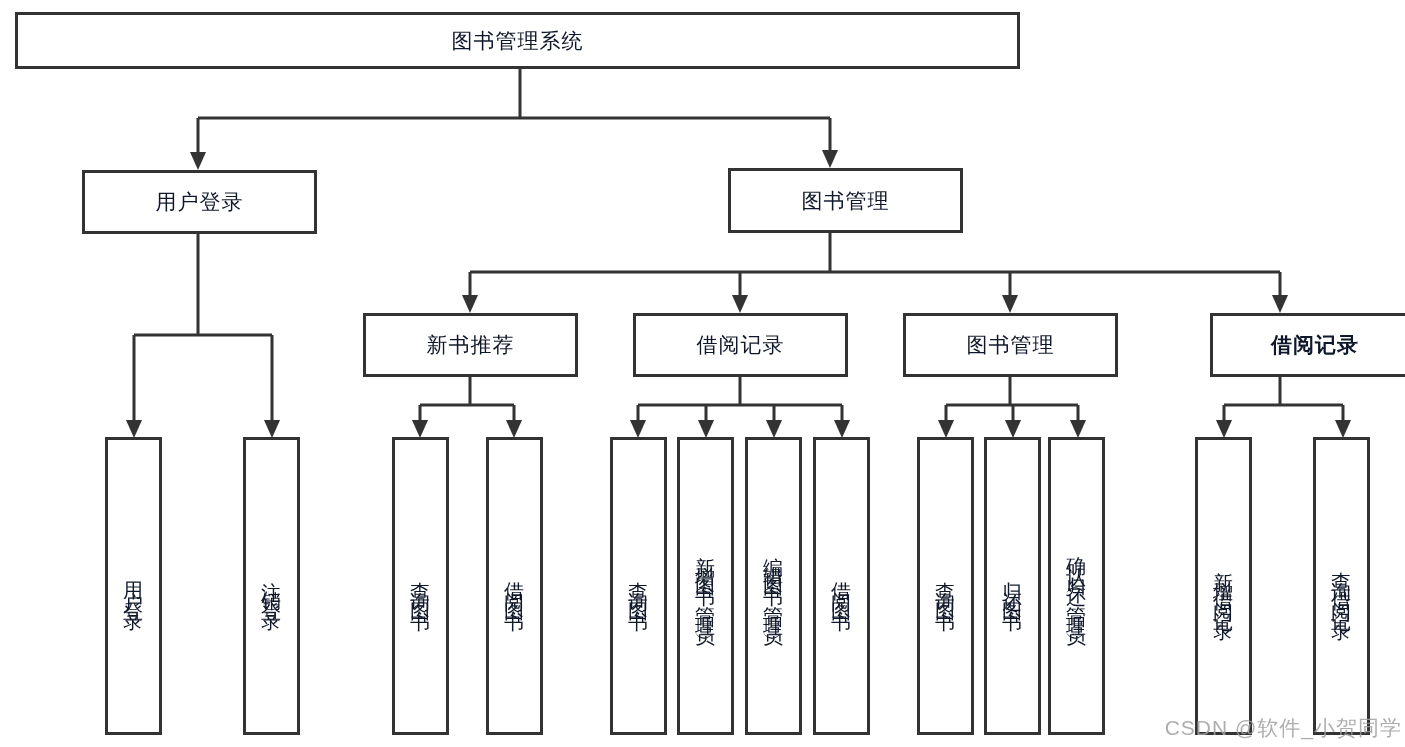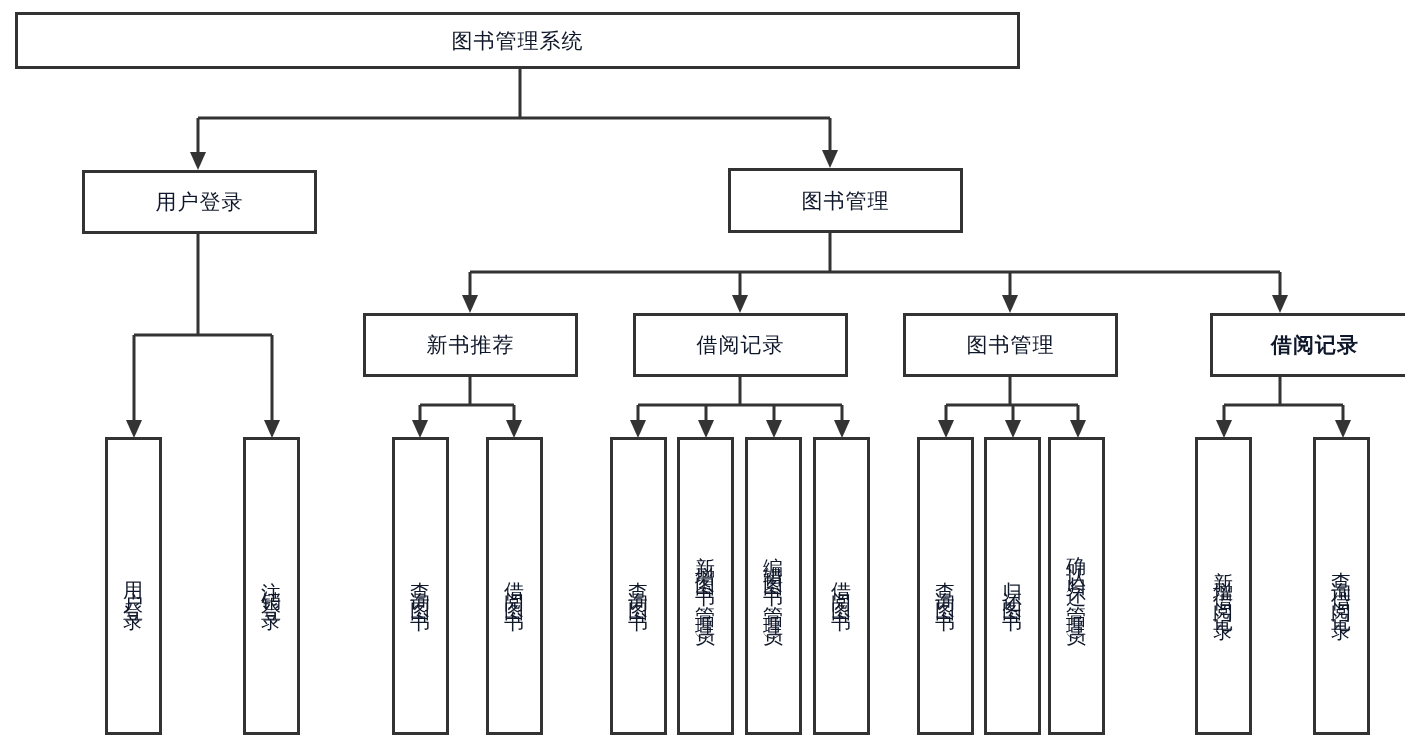--- a/index.html
+++ b/index.html
@@ -152,13 +152,14 @@
     <span>确认归还（管理员）</span>
   </div>
 
   <div class="node v-node" style="left:1195px; top:437px; width:57px; height:298px;">
     <span>新增借阅记录</span>
   </div>
   <div class="node v-node" style="left:1313px; top:437px; width:57px; height:298px;">
     <span>查询借阅记录</span>
   </div>
 
+  <div class="watermark">CSDN @软件_小贺同学</div>
 </div>
 
 </body></html>

